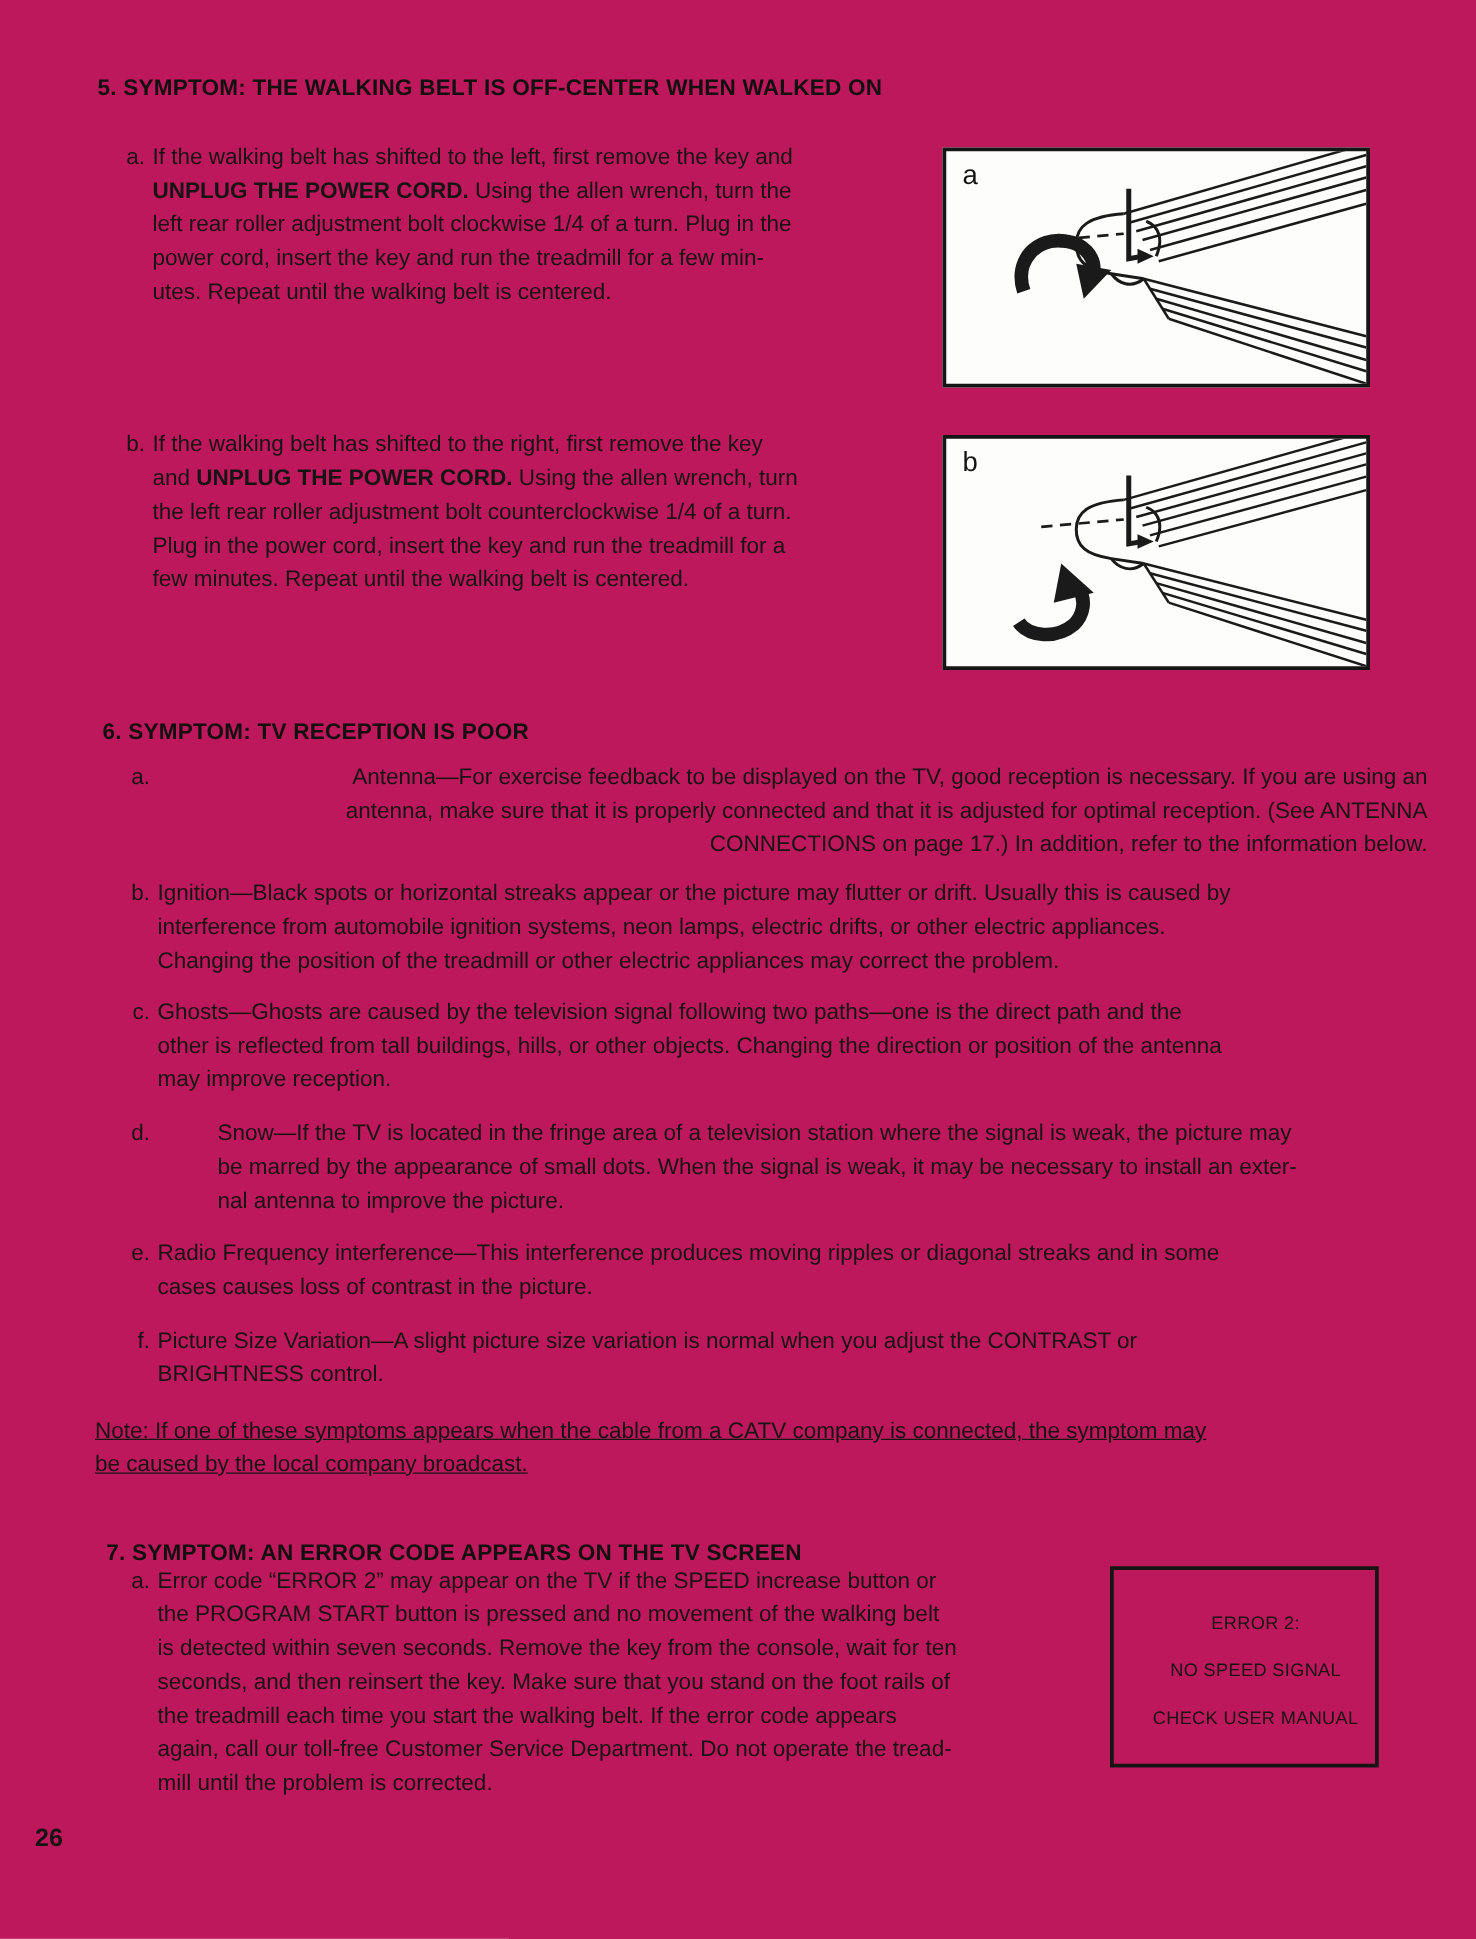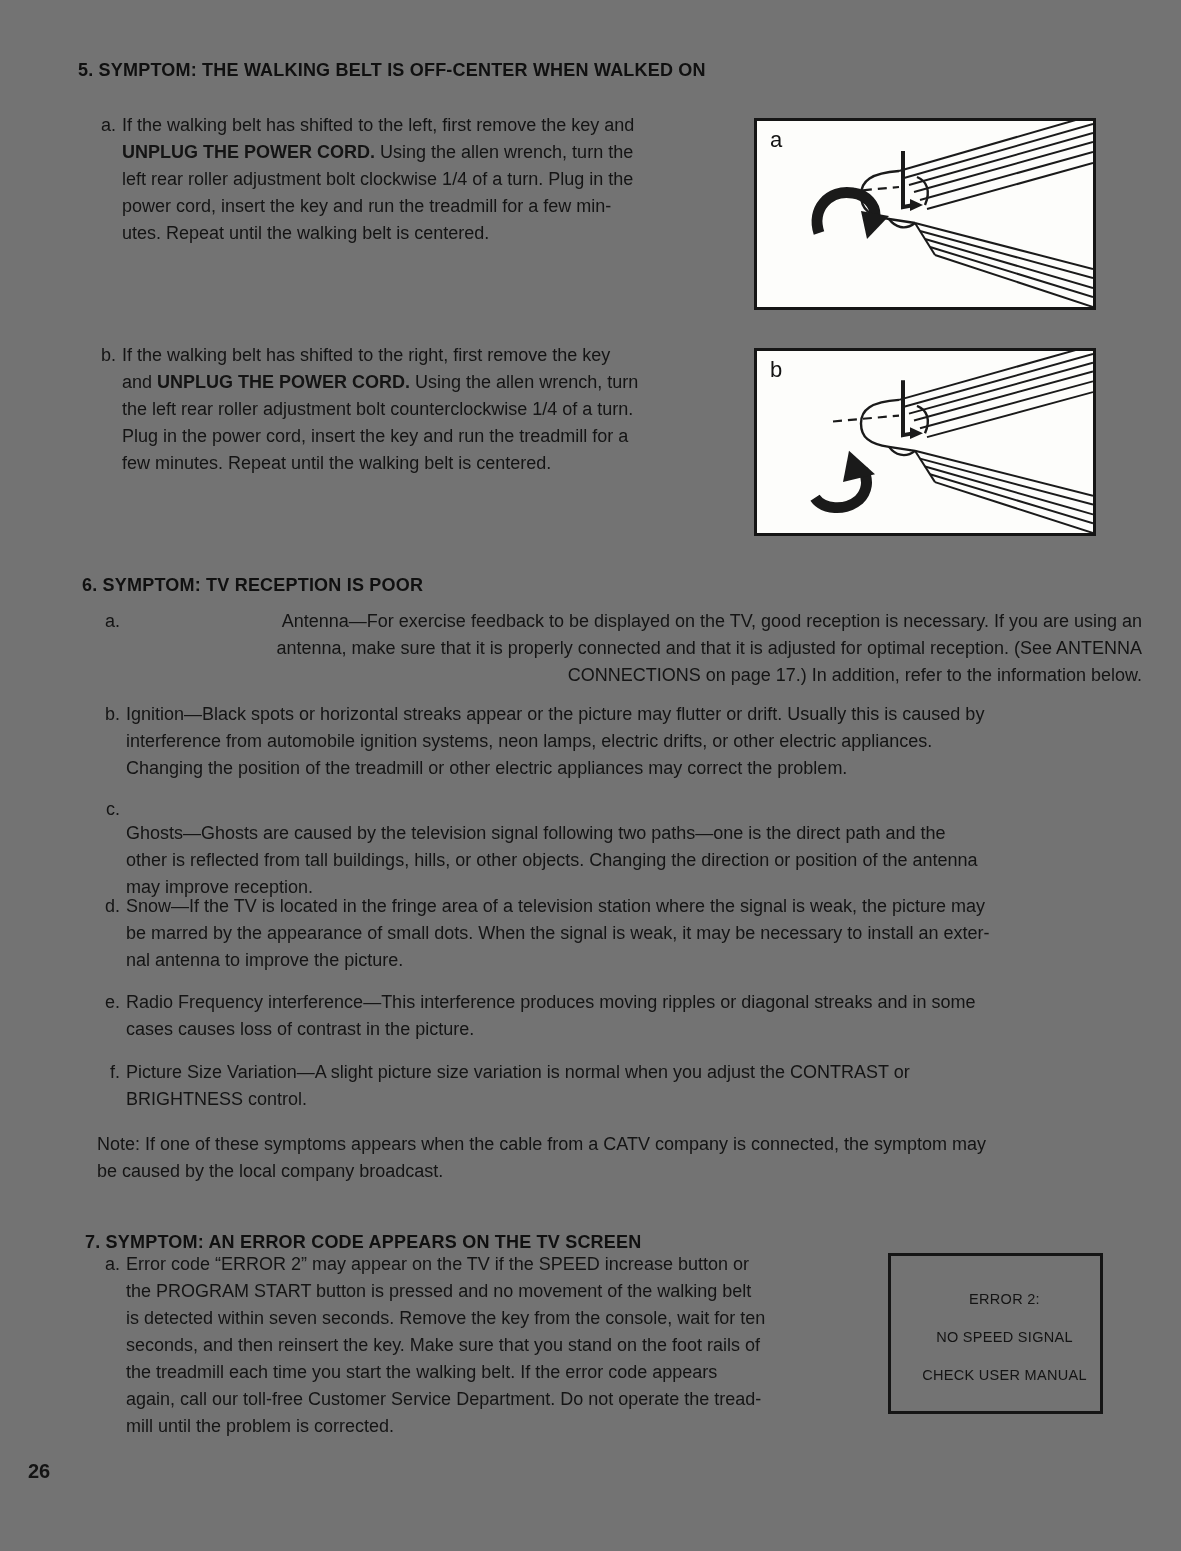--- a/index.html
+++ b/index.html
@@ -5,21 +5,21 @@
   html,body{margin:0;padding:0;}
   body{
     background:#e8e8e6;
     font-family:"Liberation Sans","DejaVu Sans",sans-serif;
     color:#141414;
   }
   .page{
     position:relative;
     width:1181px;height:1551px;
     margin:0 auto;
-    background:#737373;
+    background:#be185d;
     overflow:hidden;
   }
   .abs{position:absolute;}
   .heading{
     font-size:18px;font-weight:bold;letter-spacing:.2px;
     white-space:nowrap;color:#101010;
   }
   .para{display:flex;align-items:flex-start;font-size:18px;line-height:27px;}
   .plabel{flex:0 0 20px;text-align:right;margin-right:6px;}
   .pbody{white-space:pre-line;}
@@ -157,45 +157,45 @@
 
   <div class="abs para" style="left:100px;top:701px;width:1046px;">
       <span class="plabel">b.</span>
       <div class="pbody" style="width:1016px;"><span>Ignition—Black spots or horizontal streaks appear or the picture may flutter or drift. Usually this is caused by
 interference from automobile ignition systems, neon lamps, electric drifts, or other electric appliances.
 Changing the position of the treadmill or other electric appliances may correct the problem.</span></div>
     </div>
 
   <div class="abs para" style="left:100px;top:796px;width:1046px;">
       <span class="plabel">c.</span>
-      <div class="pbody" style="width:1016px;margin-top:24px;"><span>Ghosts—Ghosts are caused by the television signal following two paths—one is the direct path and the
+      <div class="pbody" style="width:1016px;"><span>Ghosts—Ghosts are caused by the television signal following two paths—one is the direct path and the
 other is reflected from tall buildings, hills, or other objects. Changing the direction or position of the antenna
 may improve reception.</span></div>
     </div>
 
   <div class="abs para" style="left:100px;top:893px;width:1046px;">
       <span class="plabel">d.</span>
-      <div class="pbody" style="width:1016px;"><span>Snow—If the TV is located in the fringe area of a television station where the signal is weak, the picture may
+      <div class="pbody" style="width:1016px;margin-left:48px;"><span>Snow—If the TV is located in the fringe area of a television station where the signal is weak, the picture may
 be marred by the appearance of small dots. When the signal is weak, it may be necessary to install an exter-
 nal antenna to improve the picture.</span></div>
     </div>
 
   <div class="abs para" style="left:100px;top:989px;width:1046px;">
       <span class="plabel">e.</span>
       <div class="pbody" style="width:1016px;"><span>Radio Frequency interference—This interference produces moving ripples or diagonal streaks and in some
 cases causes loss of contrast in the picture.</span></div>
     </div>
 
   <div class="abs para" style="left:100px;top:1059px;width:1046px;">
       <span class="plabel">f.</span>
       <div class="pbody" style="width:1016px;"><span>Picture Size Variation—A slight picture size variation is normal when you adjust the CONTRAST or
 BRIGHTNESS control.</span></div>
     </div>
 
-  <div class="abs note" style="left:97px;top:1131px;width:1050px;">Note: If one of these symptoms appears when the cable from a CATV company is connected, the symptom may
+  <div class="abs note" style="left:76px;top:1131px;width:1050px;text-decoration:underline;">Note: If one of these symptoms appears when the cable from a CATV company is connected, the symptom may
 be caused by the local company broadcast.</div>
 
   <div class="abs heading" style="left:85px;top:1232px;text-align:right;">7. SYMPTOM: AN ERROR CODE APPEARS ON THE TV SCREEN</div>
 
   <div class="abs para" style="left:100px;top:1251px;width:790px;">
       <span class="plabel">a.</span>
       <div class="pbody" style="width:760px;"><span>Error code “ERROR 2” may appear on the TV if the SPEED increase button or
 the PROGRAM START button is pressed and no movement of the walking belt
 is detected within seven seconds. Remove the key from the console, wait for ten
 seconds, and then reinsert the key. Make sure that you stand on the foot rails of

